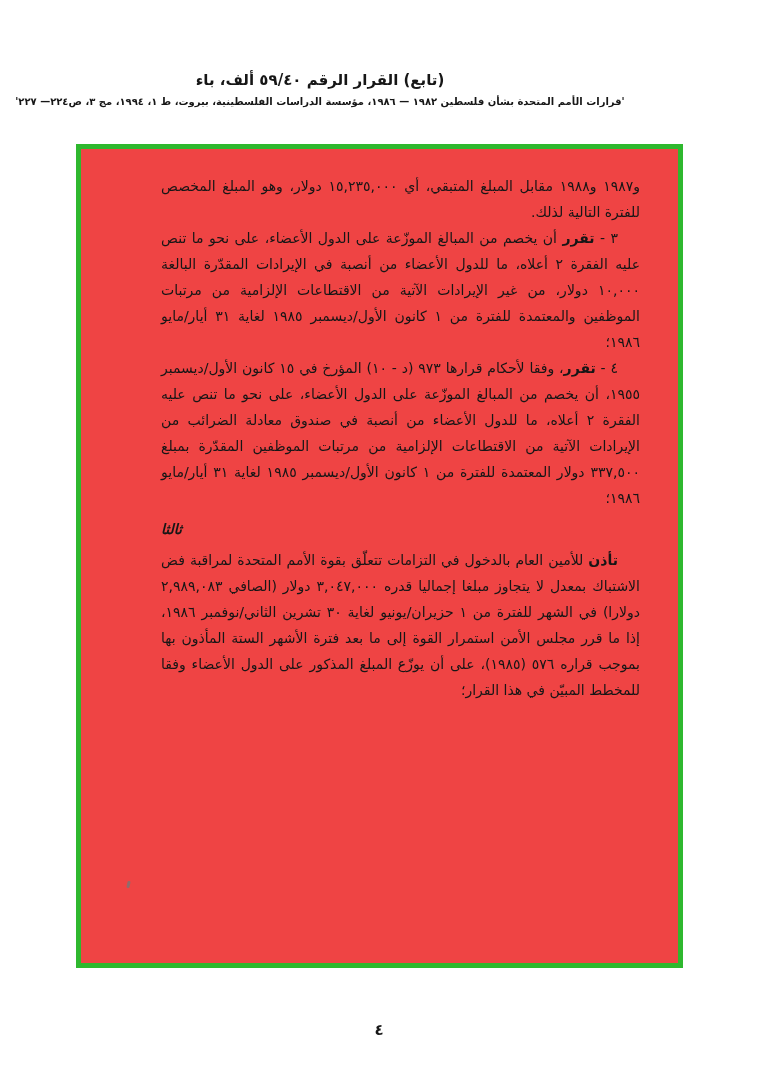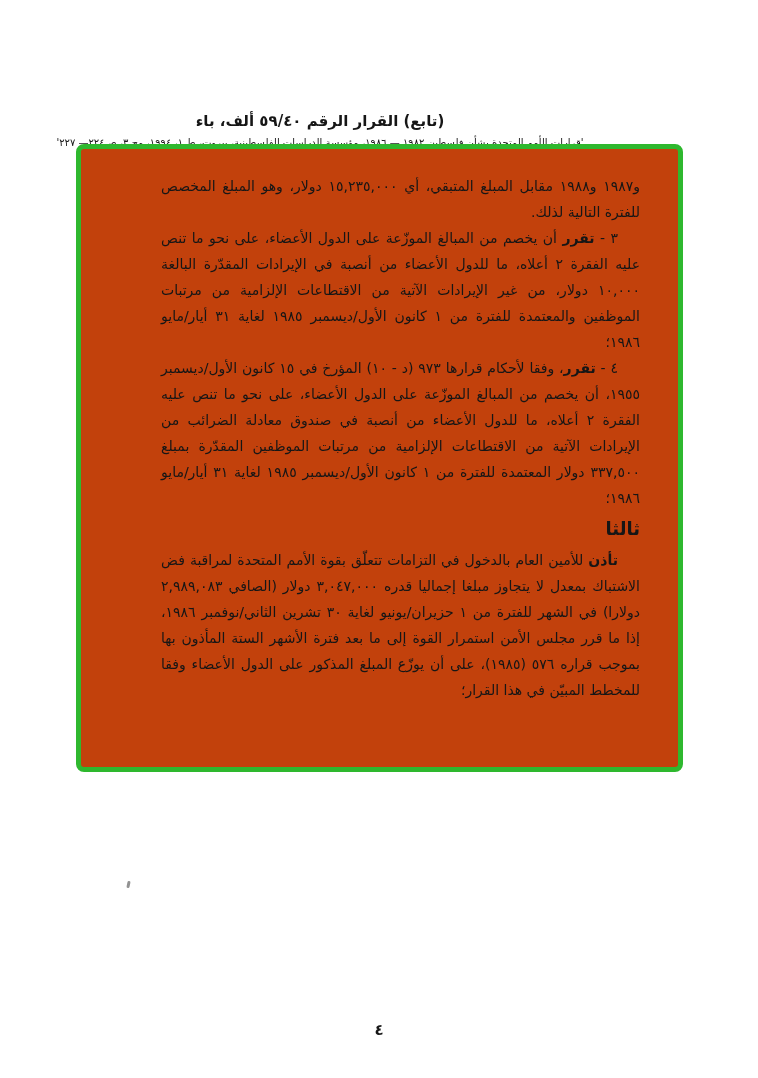--- a/index.html
+++ b/index.html
@@ -6,45 +6,45 @@
   html, body { width:758px; height:1078px; }
   body {
     position:relative;
     background:#ffffff;
     overflow:hidden;
     font-family:"DejaVu Sans", sans-serif;
     color:#161616;
   }
   .doc-header {
     position:absolute; top:70px; left:0; width:640px;
-    text-align:center; direction:rtl;margin-top:41px;
+    text-align:center; direction:rtl;
   }
   .doc-title { font-size:15px; font-weight:bold; line-height:20px; }
-  .doc-source { margin-top:6px; font-size:10px; font-weight:normal; letter-spacing:0.2px; }
+  .doc-source { margin-top:6px; font-size:10px; font-weight:bold; letter-spacing:0.2px; }
   .green-frame {
-    position:absolute; left:76px; top:144px; width:607px; height:628px;
+    position:absolute; left:76px; top:144px; width:607px; height:824px;
     border:5px solid var(--frame-green, #2eb82e);
-    border-radius:8px;
-    background:#c2410c;
+    border-radius:0;
+    background:#ef4444;
     overflow:hidden;
   }
   .content {
     direction:rtl;
     text-align:justify;
     padding:24px 38px 0 80px;
     font-size:14px;
     line-height:26px;
     color:var(--text, #161616);
   }
   .para { margin:0; }
   .para.indent { text-indent:22px; }
   .lead { font-weight:bold; }
   .section-heading {
-    font-size:18px; font-weight:bold; text-align:right;
-    margin:5px 0; line-height:26px;
+    font-size:14px; font-weight:bold; text-align:left;
+    margin:5px 0; line-height:26px;font-style:italic;
   }
   .doc-footer { position:absolute; top:1020px; left:0; width:758px; text-align:center; }
   .page-number { font-size:15px; font-weight:bold; }
   .artifact {
     position:absolute; left:127px; top:881px; width:3px; height:7px;
     background:#777; border-radius:2px; transform:rotate(12deg); opacity:0.8;
   }
 </style>
 </head>
 <body>

